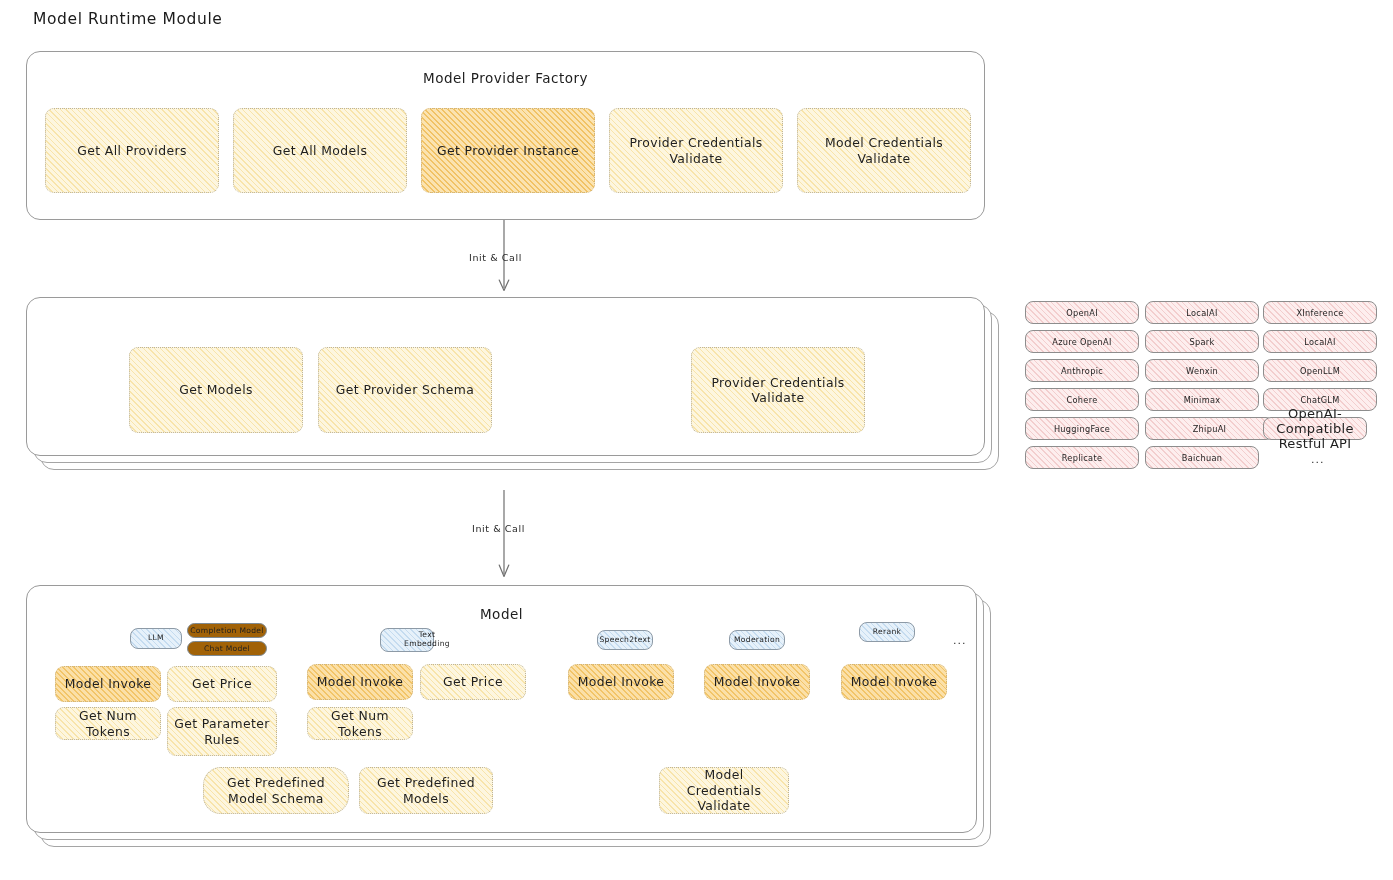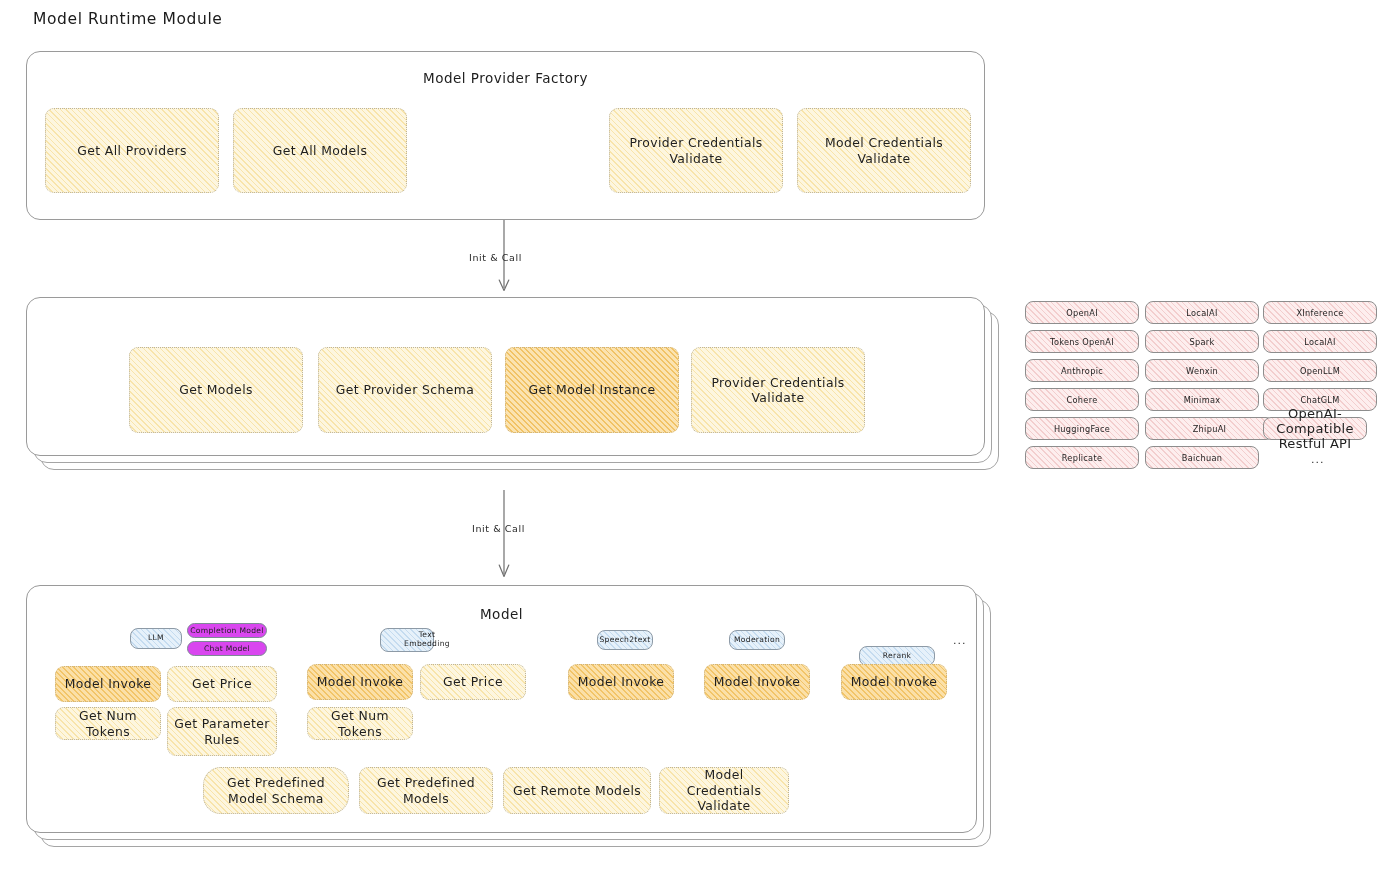--- a/index.html
+++ b/index.html
@@ -150,21 +150,21 @@
     text-align: center;
     font-size: 7.6px;
     color: #1f1f1f;
     line-height: 1.15;
     letter-spacing: 0.3px;
   }
   .chip-white {
     position: absolute;
     border-radius: 8px;
     border: 1.1px solid #7d8a95;
-    background: #d946ef;
+    background: #a16207;
     display: flex;
     align-items: center;
     justify-content: center;
     text-align: center;
     font-size: 7.6px;
     color: #1f1f1f;
     letter-spacing: 0.3px;
   }
 
   
@@ -184,20 +184,21 @@
 
   <div id="page-title" class="hand">Model Runtime Module</div>
 
   <div class="panel" style="left:26px; top:51px; width:959px; height:169px;">
     <div class="panel-title hand" style="top:18px;">Model Provider Factory</div>
 
     <div class="hbox hand fill-yellow" style="left:18px; top:56px; width:174px; height:85px;">Get All Providers</div>
 
     <div class="hbox hand fill-yellow" style="left:206px; top:56px; width:174px; height:85px;">Get All Models</div>
 
+    <div class="hbox hand fill-orange" style="left:394px; top:56px; width:174px; height:85px;">Get Provider Instance</div>
 
     <div class="hbox hand fill-yellow" style="left:582px; top:56px; width:174px; height:85px;">Provider Credentials Validate</div>
 
     <div class="hbox hand fill-yellow" style="left:770px; top:56px; width:174px; height:85px;">Model Credentials Validate</div>
   </div>
 
   <svg class="arrow-svg" style="left:496px; top:220px;" width="20" height="80" viewBox="0 0 20 80">
     <path d="M8,0 L8,68" stroke="#6f6f6f" stroke-width="1.2" fill="none"></path>
     <path d="M3.2,60 L8,70.5 L12.8,60" stroke="#6f6f6f" stroke-width="1.2" fill="none" stroke-linecap="round" stroke-linejoin="round"></path>
   </svg>
@@ -205,29 +206,28 @@
 
   <div class="panel-stack-layer" style="left:40px; top:311px; width:959px; height:159px;"></div>
   <div class="panel-stack-layer" style="left:33px; top:304px; width:959px; height:159px;"></div>
 
   <div class="panel" style="left:26px; top:297px; width:959px; height:159px; z-index:2;">
 
     <div class="hbox hand fill-yellow" style="left:102px; top:49px; width:174px; height:86px;">Get Models</div>
 
     <div class="hbox hand fill-yellow" style="left:291px; top:49px; width:174px; height:86px;">Get Provider Schema</div>
 
-    <div class="hbox hand fill-orange" style="left:478px; top:49px; width:174px; height:86px;">Get Model Instance</div>
 
     <div class="hbox hand fill-yellow" style="left:664px; top:49px; width:174px; height:86px;">Provider Credentials Validate</div>
   </div>
 
   <div>
 
     <div class="chip-provider hand" style="left:1025px; top:301px; width:114px; height:23px;">OpenAI</div>
-    <div class="chip-provider hand" style="left:1025px; top:330px; width:114px; height:23px;">Tokens OpenAI</div>
+    <div class="chip-provider hand" style="left:1025px; top:330px; width:114px; height:23px;">Azure OpenAI</div>
     <div class="chip-provider hand" style="left:1025px; top:359px; width:114px; height:23px;">Anthropic</div>
     <div class="chip-provider hand" style="left:1025px; top:388px; width:114px; height:23px;">Cohere</div>
     <div class="chip-provider hand" style="left:1025px; top:417px; width:114px; height:23px;">HuggingFace</div>
     <div class="chip-provider hand" style="left:1025px; top:446px; width:114px; height:23px;">Replicate</div>
 
     <div class="chip-provider hand" style="left:1145px; top:301px; width:114px; height:23px;">LocalAI</div>
     <div class="chip-provider hand" style="left:1145px; top:330px; width:114px; height:23px;">Spark</div>
     <div class="chip-provider hand" style="left:1145px; top:359px; width:114px; height:23px;">Wenxin</div>
     <div class="chip-provider hand" style="left:1145px; top:388px; width:114px; height:23px;">Minimax</div>
     <div class="chip-provider hand" style="left:1145px; top:417px; width:129px; height:23px;">ZhipuAI</div>
@@ -258,38 +258,37 @@
     <div class="chip-white hand" style="left:160px; top:37px; width:80px; height:15px;">Completion Model</div>
     <div class="chip-white hand" style="left:160px; top:55px; width:80px; height:15px;">Chat Model</div>
 
     <div class="chip-blue hand" style="left:353px; top:42px; width:54px; height:24px; white-space:pre-line;padding-left:40px;">Text
 Embedding</div>
 
     <div class="chip-blue hand" style="left:570px; top:44px; width:56px; height:20px;">Speech2text</div>
 
     <div class="chip-blue hand" style="left:702px; top:44px; width:56px; height:20px;">Moderation</div>
 
-    <div class="chip-blue hand" style="left:832px; top:60px; width:76px; height:20px;">Rerank</div>
+    <div class="chip-blue hand" style="left:832px; top:36px; width:56px; height:20px;">Rerank</div>
 
     <div class="chips-ellipsis hand" style="left:926px; top:48px;">...</div>
 
     <div class="hbox hand fill-amber" style="left:28px; top:80px; width:106px; height:36px;">Model Invoke</div>
     <div class="hbox hand fill-yellow" style="left:140px; top:80px; width:110px; height:36px;">Get Price</div>
     <div class="hbox hand fill-yellow" style="left:28px; top:121px; width:106px; height:33px;">Get Num Tokens</div>
     <div class="hbox hand fill-yellow" style="left:140px; top:121px; width:110px; height:49px;">Get Parameter Rules</div>
 
     <div class="hbox hand fill-amber" style="left:280px; top:78px; width:106px; height:36px;">Model Invoke</div>
     <div class="hbox hand fill-yellow" style="left:393px; top:78px; width:106px; height:36px;">Get Price</div>
     <div class="hbox hand fill-yellow" style="left:280px; top:121px; width:106px; height:33px;">Get Num Tokens</div>
 
     <div class="hbox hand fill-amber" style="left:541px; top:78px; width:106px; height:36px;">Model Invoke</div>
 
     <div class="hbox hand fill-amber" style="left:677px; top:78px; width:106px; height:36px;">Model Invoke</div>
 
     <div class="hbox hand fill-amber" style="left:814px; top:78px; width:106px; height:36px;">Model Invoke</div>
 
     <div class="hbox hand fill-yellow" style="left:176px; top:181px; width:146px; height:47px;border-radius:18px;">Get Predefined Model Schema</div>
     <div class="hbox hand fill-yellow" style="left:332px; top:181px; width:134px; height:47px;">Get Predefined Models</div>
-    <div class="hbox hand fill-yellow" style="left:476px; top:181px; width:148px; height:47px;">Get Remote Models</div>
     <div class="hbox hand fill-yellow" style="left:632px; top:181px; width:130px; height:47px;">Model Credentials Validate</div>
   </div>
 
 </div>
 
 </body></html>

